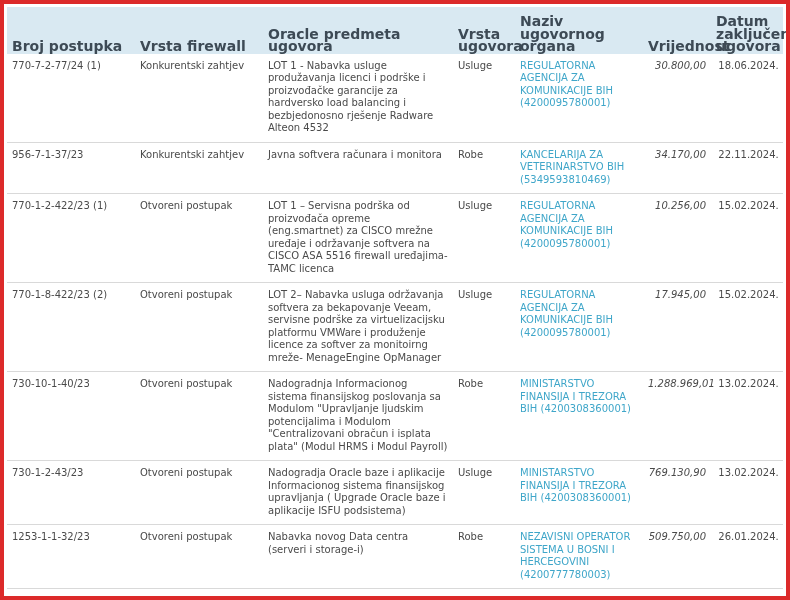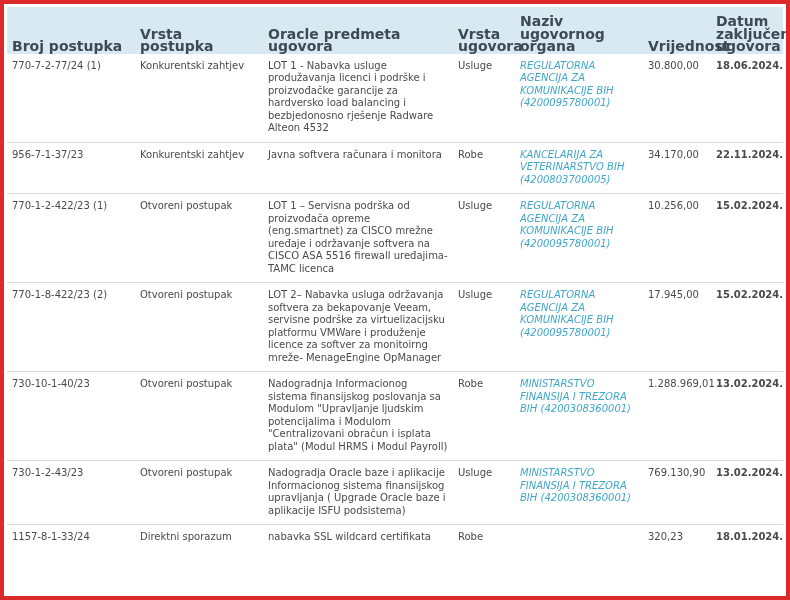--- a/index.html
+++ b/index.html
@@ -41,47 +41,46 @@
     text-align:left;
     vertical-align:bottom;
     padding:8px 5px 1px 5px;
   }
   tbody td{
     border-top:1px solid var(--row-line);
     vertical-align:top;
     padding:6px 5px 7px 5px;
   }
   tbody tr:first-child td{border-top:none;}
-  td.num{text-align:left;}
-  td.date{text-align:left;padding-right:2px;font-weight:bold;}
+  td.num{text-align:right;font-style:italic;}
+  td.date{text-align:center;padding-right:2px;}
   a.org-link{
     color:var(--link);
     text-decoration:none;
     cursor:pointer;
-    font-style:italic;
   }
 </style>
 </head>
 <body>
 
 <div class="page">
   <table>
     <colgroup>
       <col style="width:128px">
         <col style="width:128px">
         <col style="width:190px">
       <col style="width:62px">
         <col style="width:128px">
         <col style="width:68px">
         <col style="width:72px">
     </colgroup>
     <thead>
       <tr>
         <th>Broj postupka</th>
-        <th>Vrsta postupka</th>
+        <th>Vrsta firewall</th>
         <th>Oracle predmeta ugovora</th>
         <th>Vrsta ugovora</th>
         <th>Naziv ugovornog organa</th>
         <th>Vrijednost</th>
         <th>Datum zaključenja ugovora</th>
       </tr>
     </thead>
     <tbody id="rows">
   <tr>
     <td>770-7-2-77/24 (1)</td>
@@ -94,21 +93,21 @@
     <td class="num">30.800,00</td>
     <td class="date">18.06.2024.</td>
   </tr>
 
   <tr>
     <td>956-7-1-37/23</td>
     <td>Konkurentski zahtjev</td>
     <td>Javna softvera računara i monitora</td>
     <td>Robe</td>
     <td>
-      <a href="#" class="org-link">KANCELARIJA ZA VETERINARSTVO BIH (4200803700005)</a>
+      <a href="#" class="org-link">KANCELARIJA ZA VETERINARSTVO BIH (5349593810469)</a>
     </td>
     <td class="num">34.170,00</td>
     <td class="date">22.11.2024.</td>
   </tr>
 
   <tr>
     <td>770-1-2-422/23 (1)</td>
     <td>Otvoreni postupak</td>
     <td>LOT 1 – Servisna podrška od proizvođača opreme (eng.smartnet) za CISCO mrežne uređaje i održavanje softvera na CISCO ASA 5516 firewall uređajima- TAMC licenca</td>
     <td>Usluge</td>
@@ -148,20 +147,31 @@
     <td>Otvoreni postupak</td>
     <td>Nadogradja Oracle baze i aplikacije Informacionog sistema finansijskog upravljanja ( Upgrade Oracle baze i aplikacije ISFU podsistema)</td>
     <td>Usluge</td>
     <td>
       <a href="#" class="org-link">MINISTARSTVO FINANSIJA I TREZORA BIH (4200308360001)</a>
     </td>
     <td class="num">769.130,90</td>
     <td class="date">13.02.2024.</td>
   </tr>
 
+  <tr>
+    <td>1253-1-1-32/23</td>
+    <td>Otvoreni postupak</td>
+    <td>Nabavka novog Data centra (serveri i storage-i)</td>
+    <td>Robe</td>
+    <td>
+      <a href="#" class="org-link">NEZAVISNI OPERATOR SISTEMA U BOSNI I HERCEGOVINI (4200777780003)</a>
+    </td>
+    <td class="num">509.750,00</td>
+    <td class="date">26.01.2024.</td>
+  </tr>
 
   <tr>
     <td>1157-8-1-33/24</td>
     <td>Direktni sporazum</td>
     <td>nabavka SSL wildcard certifikata</td>
     <td>Robe</td>
     <td>
       
     </td>
     <td class="num">320,23</td>

